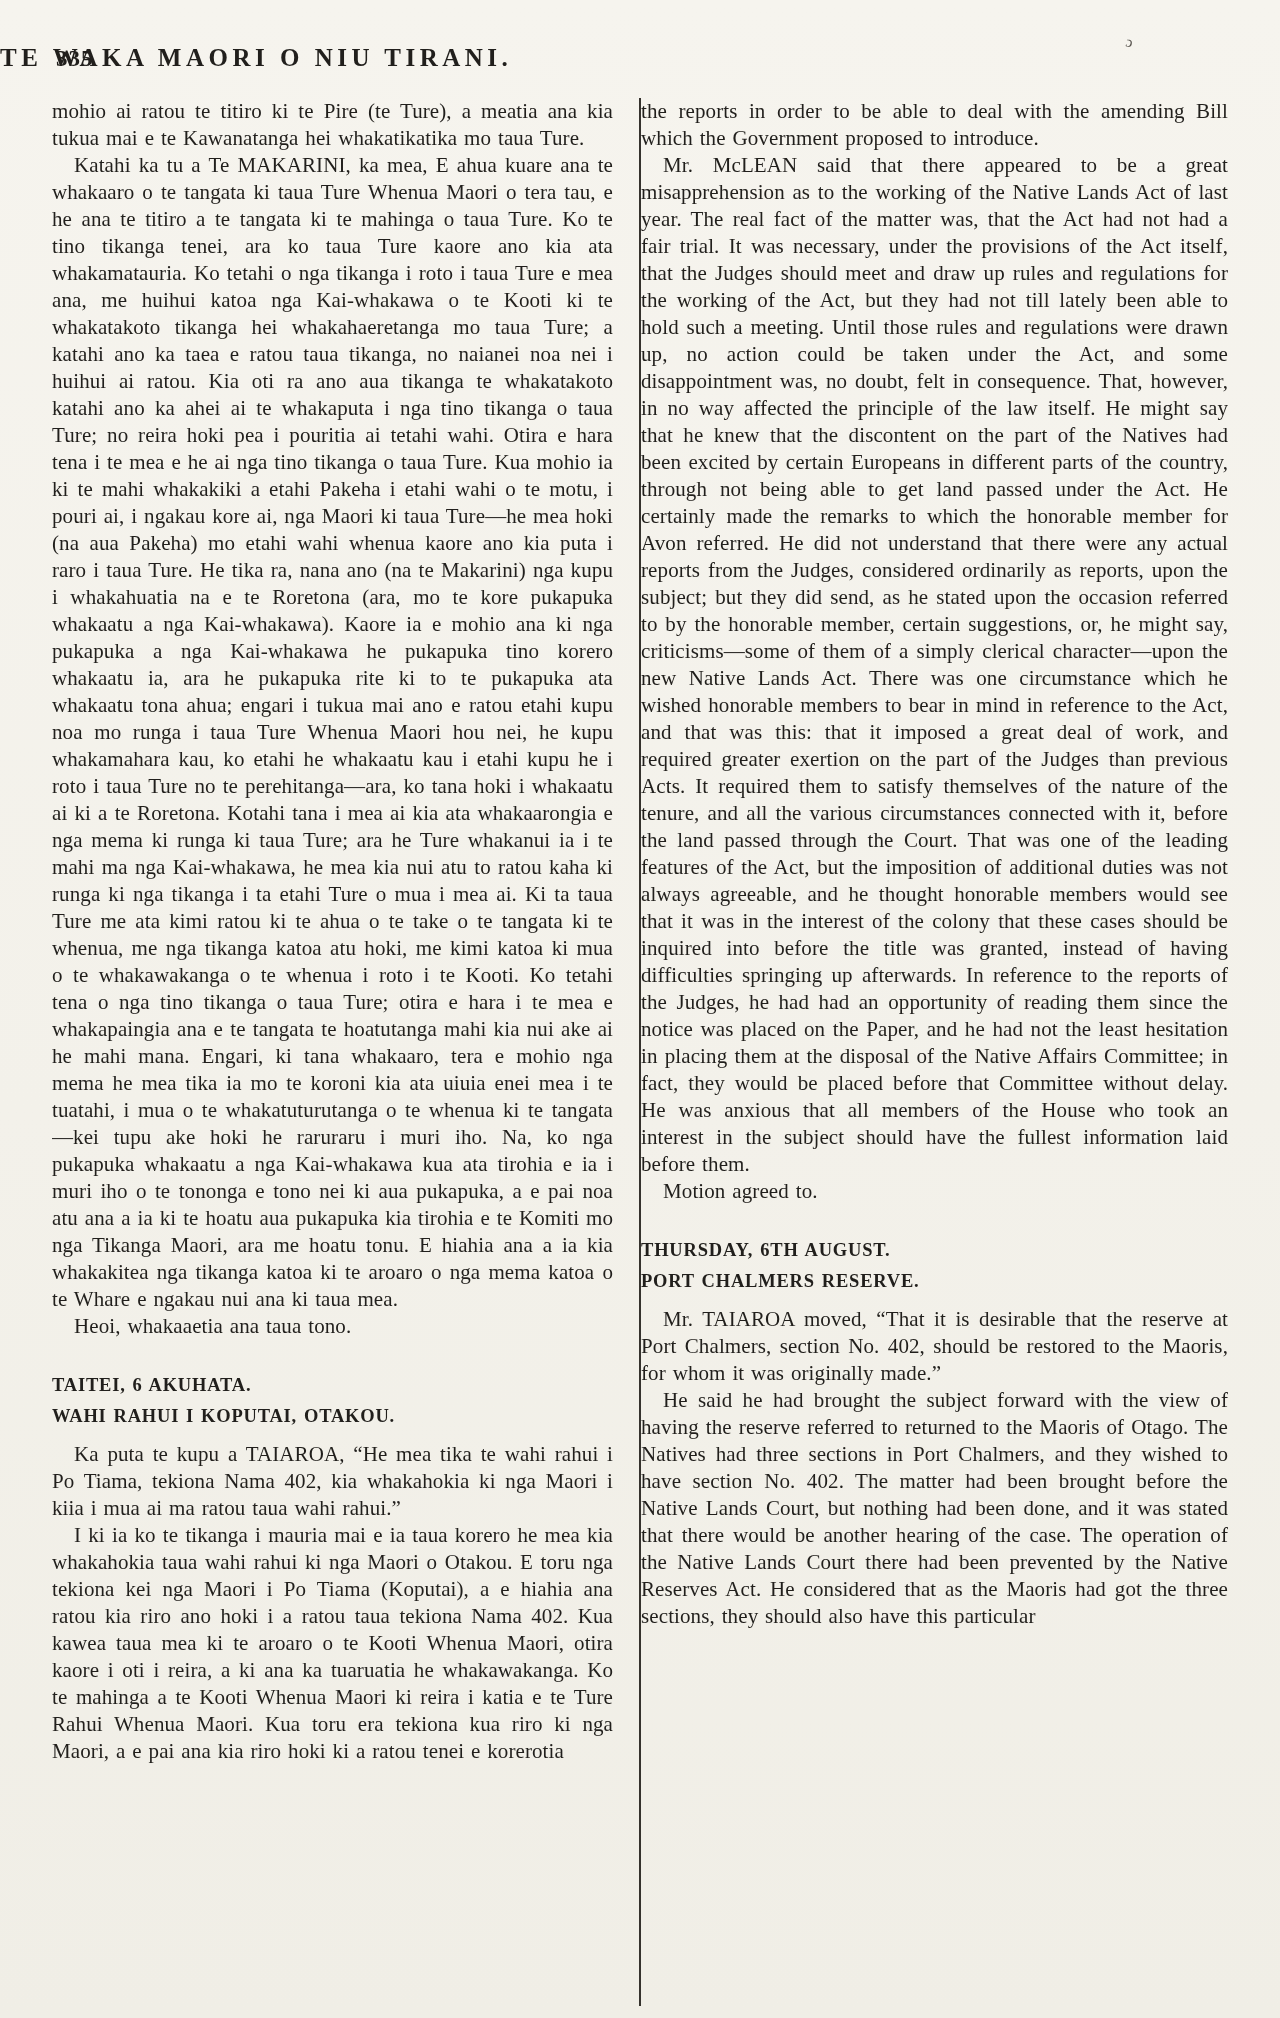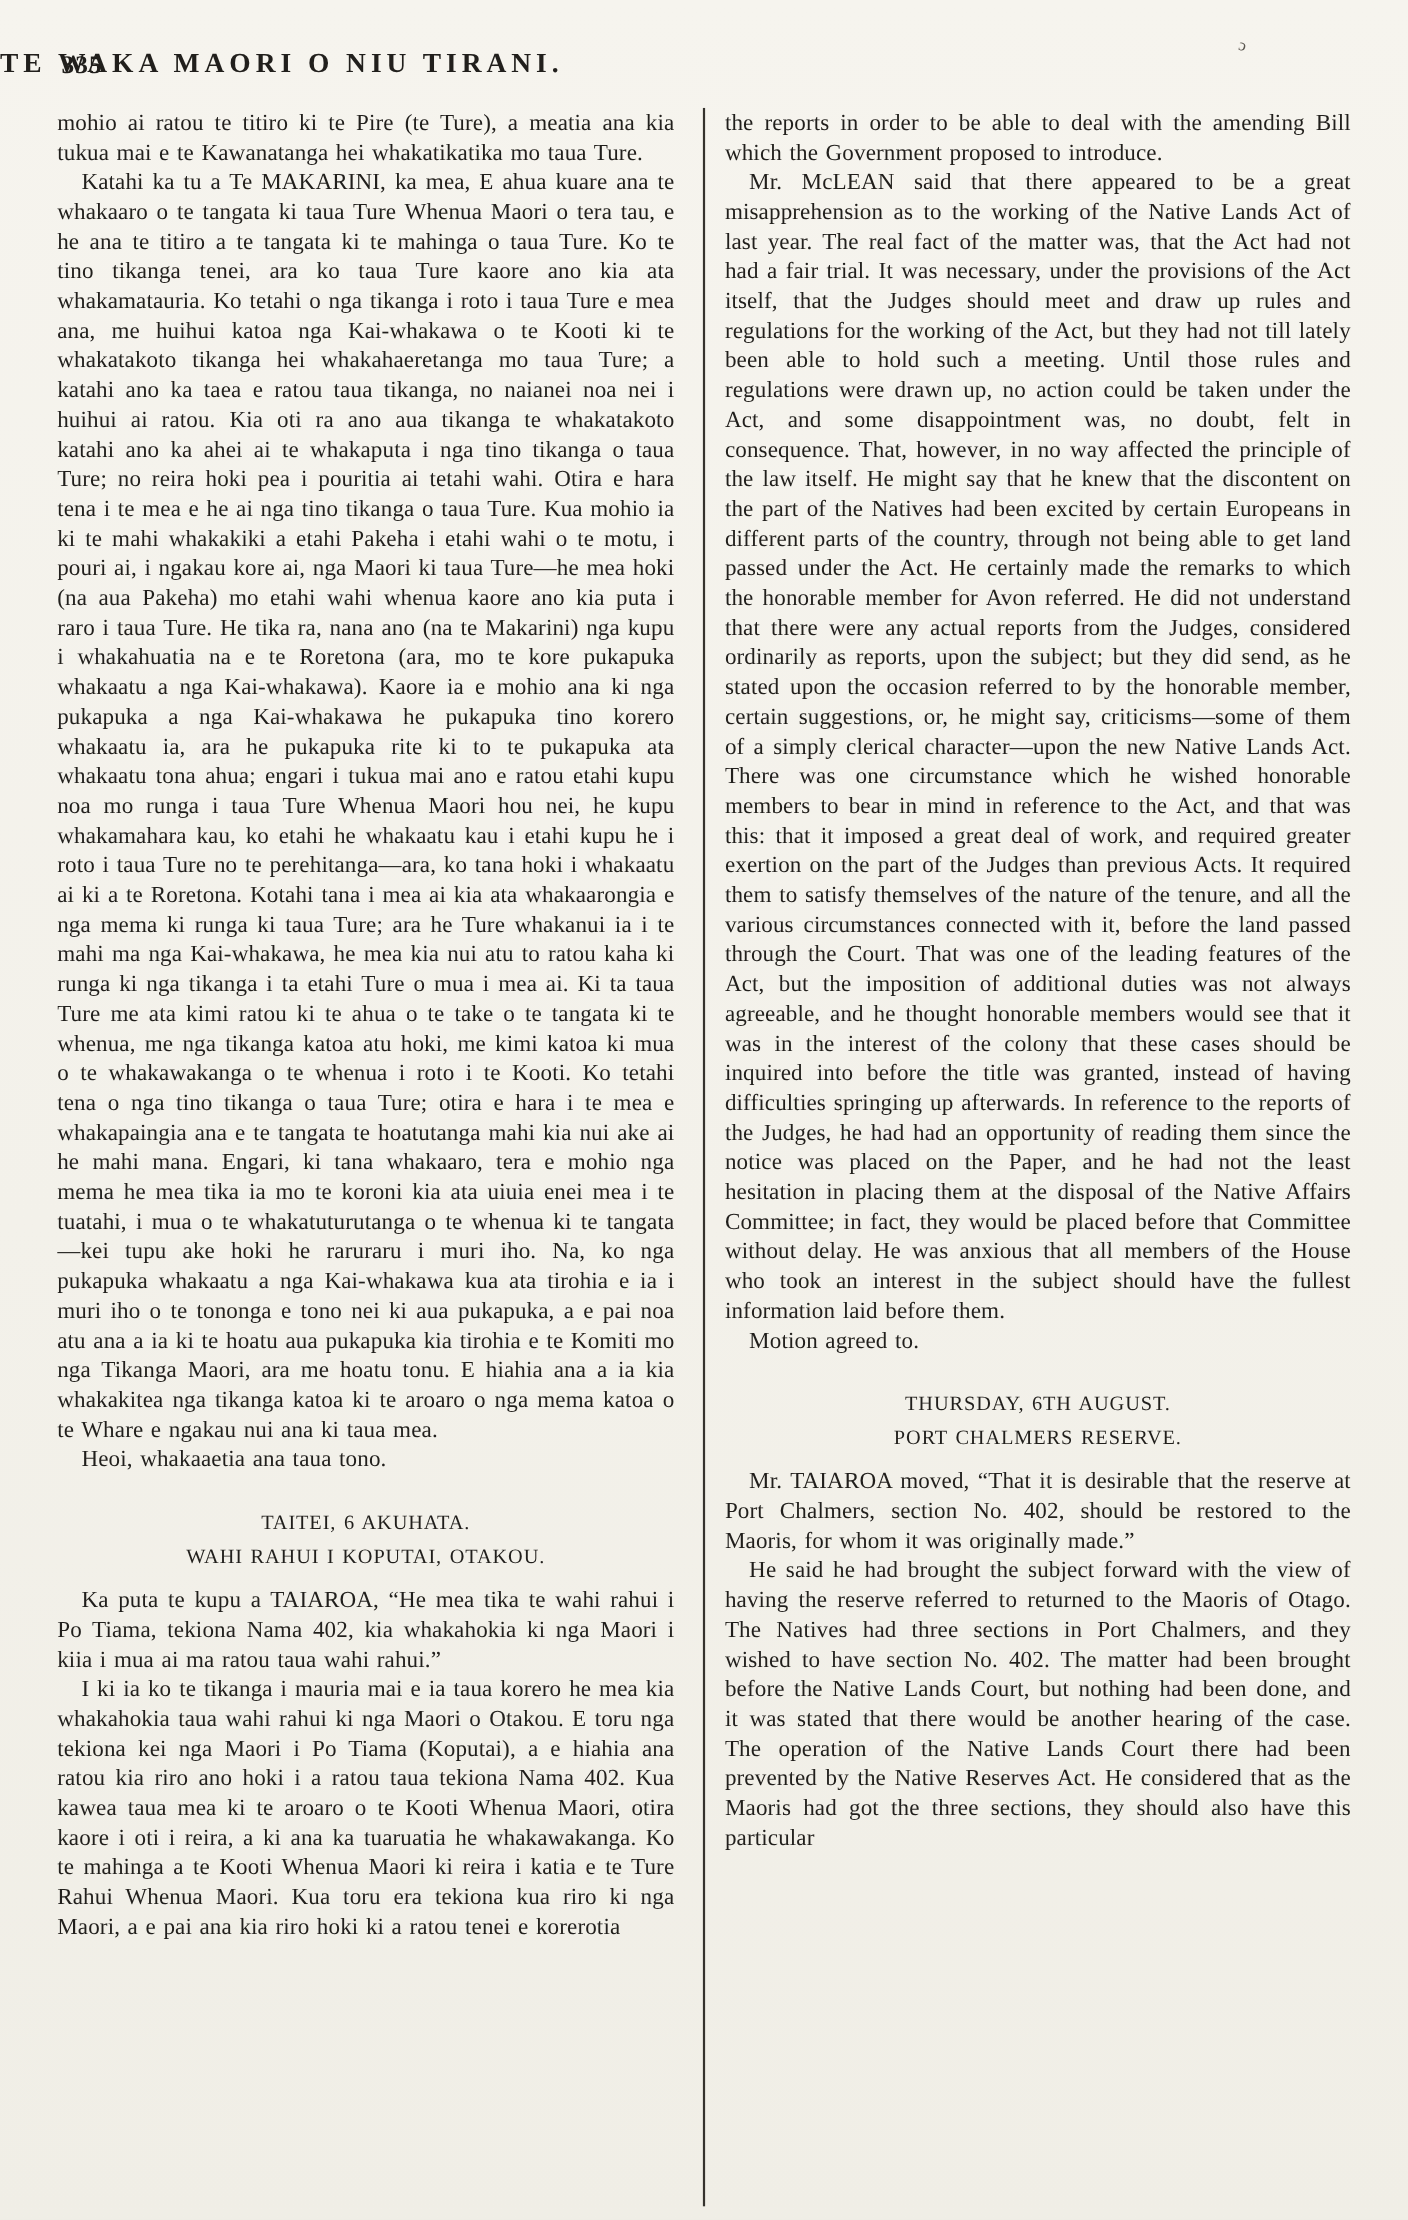--- a/index.html
+++ b/index.html
@@ -62,37 +62,36 @@
     width: 50%;
     box-sizing: border-box;
     text-align: justify;
     font-size: 21px;
     line-height: 27px;
     word-spacing: 1.5px;
     letter-spacing: 0.1px;
     overflow: hidden;
   }
   .col-left  { padding-right: 26px; }
-  .col-right { padding-left: 18px; }
+  .col-right { }
   .divider {
     width: 2px;
     background: #35322d;
     flex: 0 0 auto;
   }
   .col p {
     margin: 0;
     text-indent: 22px;
   }
   .col p.noindent {
     text-indent: 0;
   }
   .sec-date, .sec-title {
-    text-align: center;
     text-indent: 0;
-    font-weight: 400;
+    font-weight: 700;
     font-size: 18.5px;
     letter-spacing: 0.8px;
     line-height: 22px;
   }
   .sec-date  { margin: 34px 0 0 0; }
   .sec-title { margin: 9px 0 14px 0; }
 </style>
 </head>
 <body>
 

